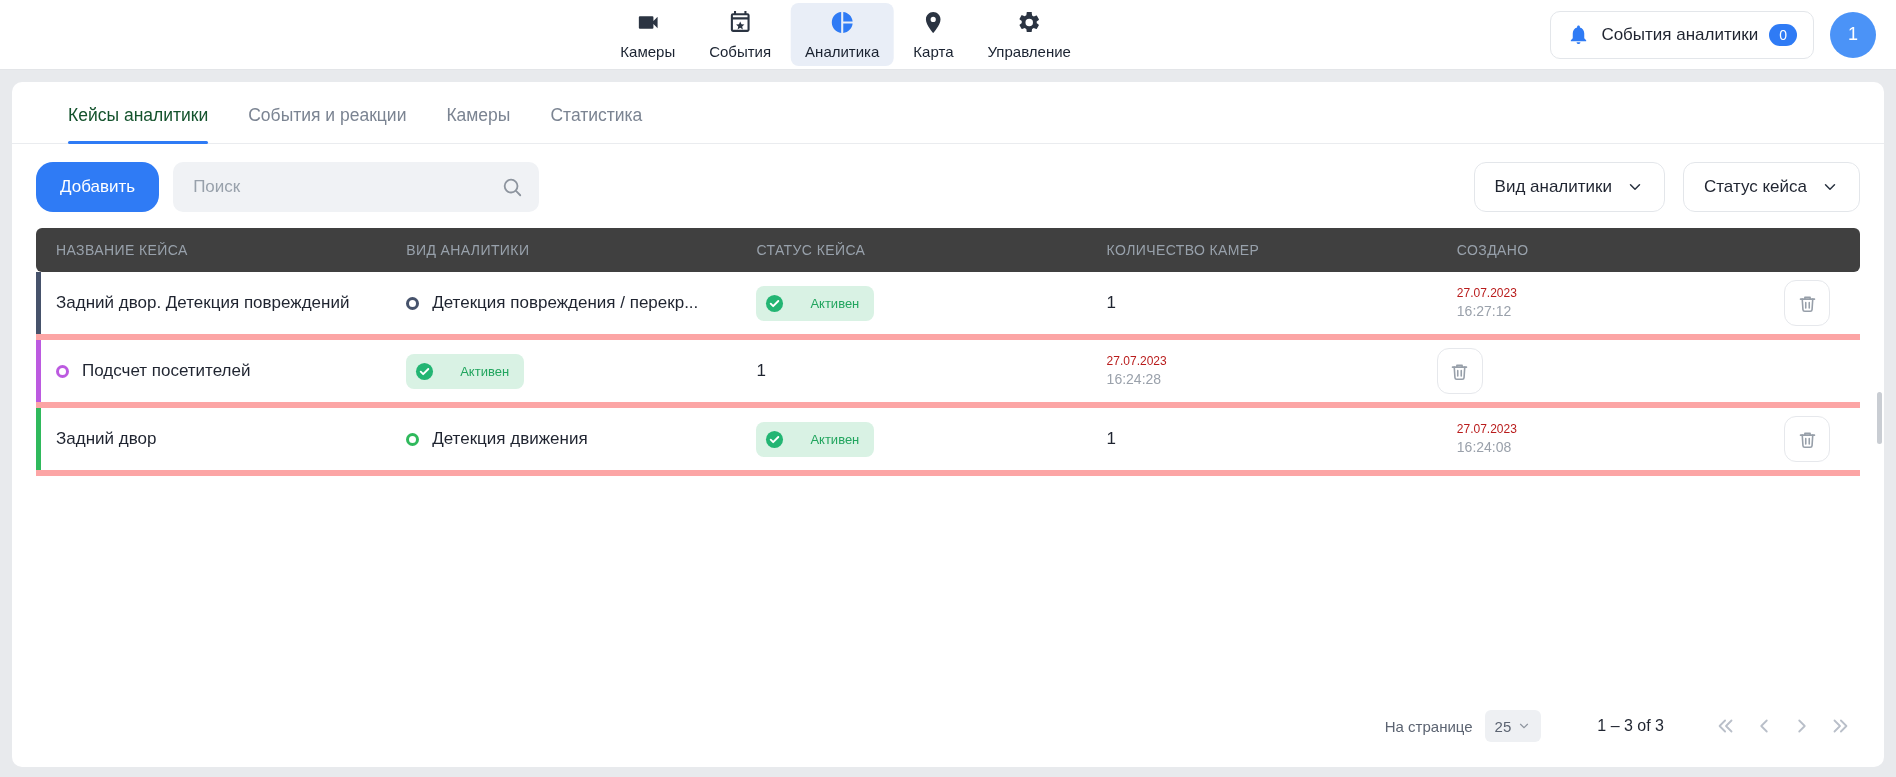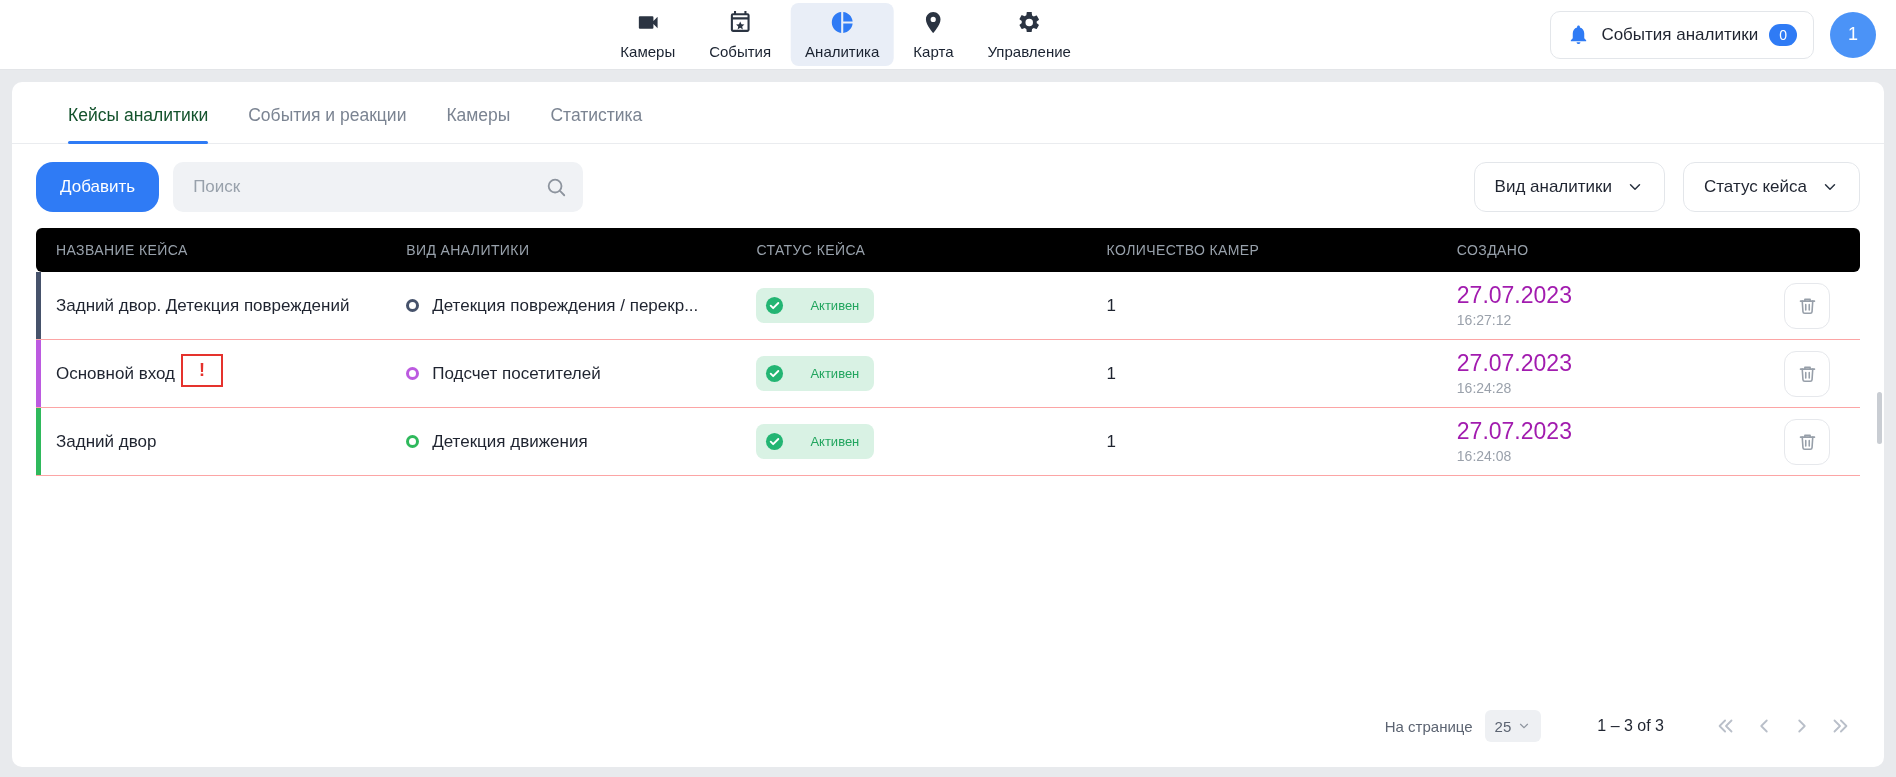--- a/index.html
+++ b/index.html
@@ -71,21 +71,21 @@
     content:""; position:absolute; left:0; right:0; bottom:-1px;
     height:3px; background:#2f7bf5; border-radius:2px;
   }
 
   
   .toolbar { display:flex; align-items:center; padding:18px 24px 16px; }
   .btn-add {
     background:#2f7bf5; color:#fff; border:none; border-radius:17px;
     height:50px; padding:0 24px; font-size:17px;
   }
-  .search { position:relative; margin-left:14px; width:410px; }
+  .search { position:relative; margin-left:14px; width:366px; }
   .search input {
     width:100%; height:50px; background:#f0f2f5; border:none; border-radius:10px;
     padding:0 54px 0 20px; font-size:17px; color:#1f2430; outline:none;
     font-family:inherit;
   }
   .search input::placeholder { color:#98a1ab; }
   .search .mag { position:absolute; right:16px; top:50%; transform:translateY(-50%); }
   .search .mag svg { width:22px; height:22px; display:block; }
   .toolbar-filters { margin-left:auto; display:flex; gap:18px; }
   .filter {
@@ -95,49 +95,49 @@
   }
   .chev svg { width:18px; height:18px; display:block; stroke:#2b3442; fill:none; stroke-width:2; stroke-linecap:round; stroke-linejoin:round; }
 
   
   .table { margin:0 24px; }
   .thead, .trow {
     display:grid;
     grid-template-columns:19.2% 19.2% 19.2% 19.2% 1fr 76px;
     align-items:center;
   }
-  .thead { background:#000000; border-radius:6px; height:44px; }
+  .thead { background:#404040; border-radius:6px; height:44px; }
   .th {
     font-size:14px; color:#98a1ab; letter-spacing:.4px; padding-left:20px;
     white-space:nowrap; overflow:hidden;
   }
   .trow {
     position:relative; height:68px; background:#fff;
-    border-bottom:1px solid #fca5a5; cursor:pointer;
+    border-bottom:6px solid #fca5a5; cursor:pointer;
   }
   .stripe { position:absolute; left:0; top:0; bottom:0; width:5px; }
   .cell { padding-left:20px; font-size:17px; color:#1f2430; display:flex; align-items:center; min-width:0; }
   .name-cell span.case-name { white-space:nowrap; overflow:hidden; text-overflow:ellipsis; }
   .alert-box {
     display:inline-flex; align-items:center; justify-content:center;
     min-width:42px; height:33px; margin-left:6px; position:relative; top:-3px;
     border:2px solid #e5322d; color:#e5322d; font-weight:bold; font-size:18px;
     flex:none;
   }
   .type-cell { gap:13px; }
   .ring { width:13px; height:13px; border:3px solid #888; border-radius:50%; flex:none; }
   .type-label { white-space:nowrap; overflow:hidden; text-overflow:ellipsis; }
   .badge {
     display:inline-flex; align-items:center; gap:26px;
     background:#d9f2e4; color:#21a55e; font-size:13px;
     border-radius:8px; padding:8px 15px 8px 9px;
   }
   .badge svg { width:19px; height:19px; display:block; }
   .created-cell { display:flex; flex-direction:column; align-items:flex-start; justify-content:center; }
-  .created-date { font-size:23px; color:#a21caf; line-height:1.3; }
+  .created-date { font-size:12px; color:#b91c1c; line-height:1.3; }
   .created-time { font-size:14px; color:#9aa1ab; line-height:1.3; }
   .actions-cell { justify-content:flex-start; padding-left:0; }
   .trash-btn {
     width:46px; height:46px; background:#fff; border:1px solid #e6e8ec;
     border-radius:12px; display:flex; align-items:center; justify-content:center;
   }
   .trash-btn svg { width:21px; height:21px; display:block; stroke:#979fa9; fill:none; stroke-width:1.8; stroke-linecap:round; stroke-linejoin:round; }
 
   
   .footer {
@@ -304,24 +304,20 @@
               <path d="M9 7V5h6v2"></path>
               <path d="M6 7l.8 12a2 2 0 0 0 2 1.9h6.4a2 2 0 0 0 2-1.9L18 7"></path>
               <path d="M10 11v6M14 11v6"></path>
             </svg>
         </button>
       </div>
     </div>
 
     <div class="trow">
       <span class="stripe" style="background: rgb(188, 90, 224);"></span>
-      <div class="cell name-cell">
-        <span class="case-name">Основной вход</span>
-        <span class="alert-box">!</span>
-      </div>
       <div class="cell type-cell">
         <span class="ring" style="border-color: rgb(188, 90, 224);"></span>
         <span class="type-label">Подсчет посетителей</span>
       </div>
       <div class="cell">
         <span class="badge">
           <svg viewBox="0 0 20 20">
               <circle cx="10" cy="10" r="9" fill="#23b573"></circle>
               <path d="M6 10.2l2.6 2.6L14 7.4" stroke="#fff" stroke-width="2" fill="none" stroke-linecap="round" stroke-linejoin="round"></path>
             </svg>

